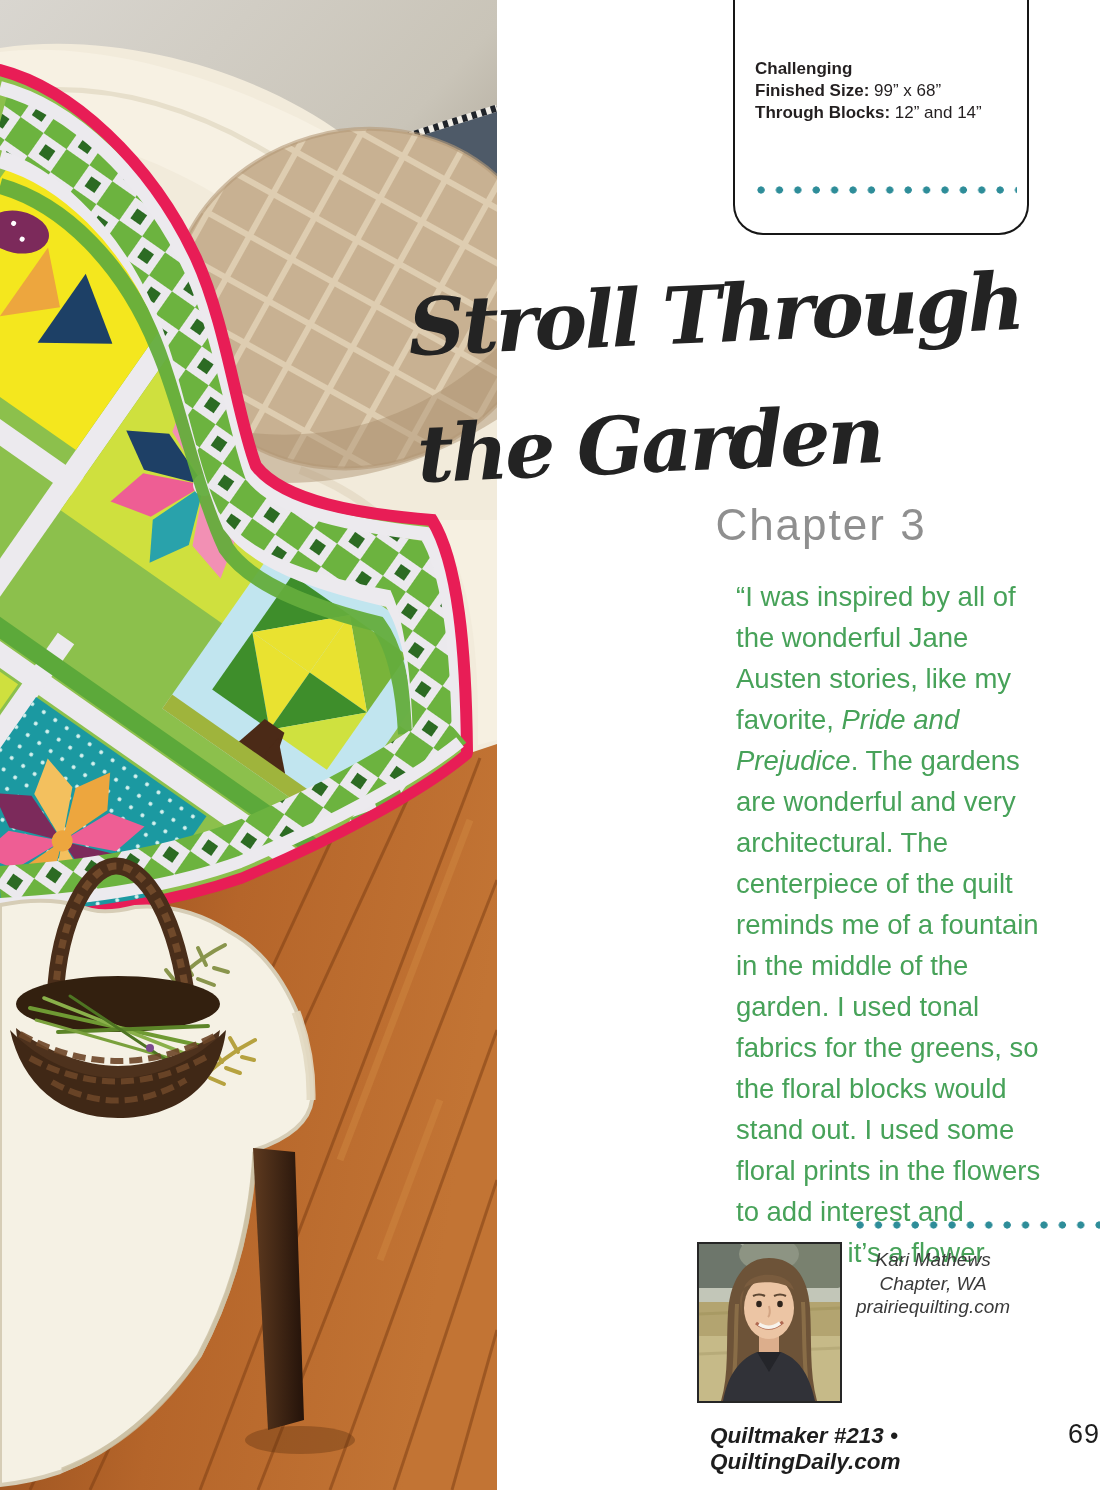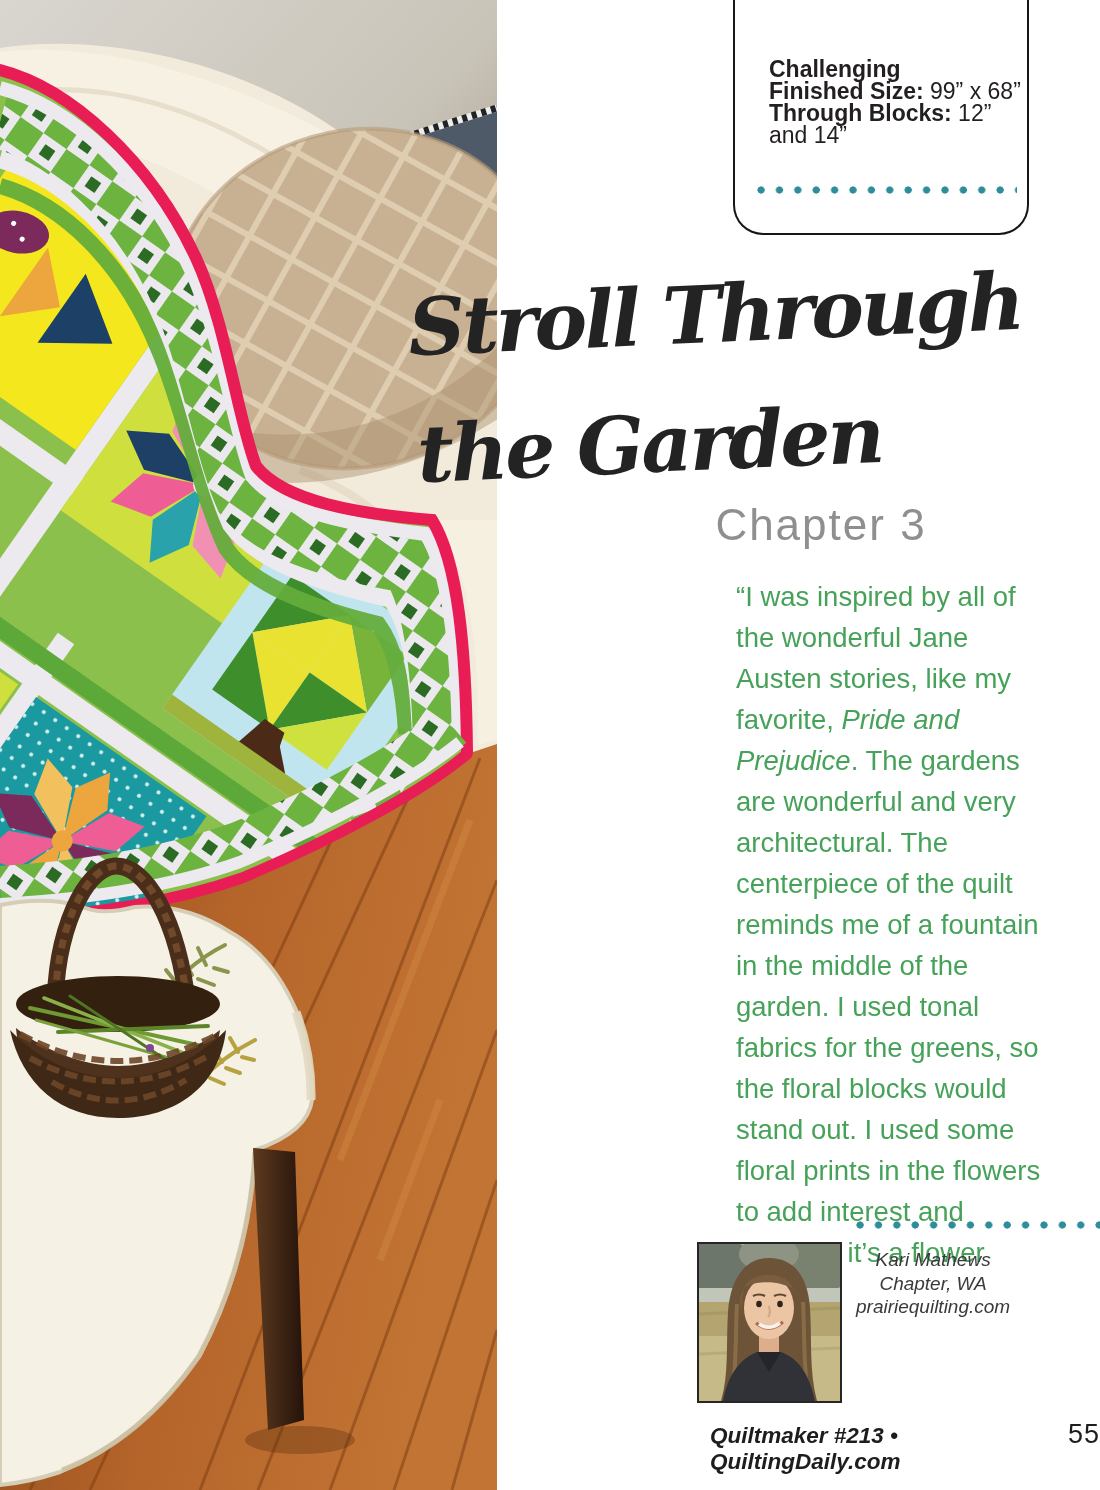--- a/index.html
+++ b/index.html
@@ -15,22 +15,22 @@
 
   
   .photo{position:absolute;left:0;top:0;width:497px;height:1490px;}
 
   
   .info-box{
     position:absolute;left:733px;top:-6px;width:296px;height:241px;
     background:#ffffff;border:2px solid #161616;border-top:none;
     border-radius:0 0 30px 30px;
   }
-  .info-box .info-text{position:absolute;left:34px;top:64px;
-    font-size:23px;line-height:22px;color:#231f20;}
+  .info-box .info-text{position:absolute;left:20px;top:64px;
+    font-size:17px;line-height:22px;color:#231f20;}
   .info-text b{font-weight:bold;}
   .dots{position:absolute;height:8px;
     background-image:radial-gradient(circle at 4px 4px,var(--accent-teal) 3.3px,rgba(0,0,0,0) 3.9px);
     background-size:18.4px 8px;background-repeat:repeat-x;}
   .info-dots{left:22px;top:192px;width:260px;}
 
   
   .title-line{position:absolute;font-family:"DejaVu Serif","Liberation Serif",serif;
     font-style:italic;font-weight:bold;color:#232323;letter-spacing:-3px;
     transform:rotate(-2.5deg);white-space:nowrap;}
@@ -335,16 +335,16 @@
   </div>
 
   <div class="author">
     <div>Kari Mathews</div>
     <div>Chapter, WA</div>
     <div>prairiequilting.com</div>
   </div>
 
   <div class="footer">
     <span class="pub">Quiltmaker #213 • QuiltingDaily.com</span>
-    <span class="pagenum">55</span>
+    <span class="pagenum">69</span>
   </div>
 
 </div>
 
 </body></html>

